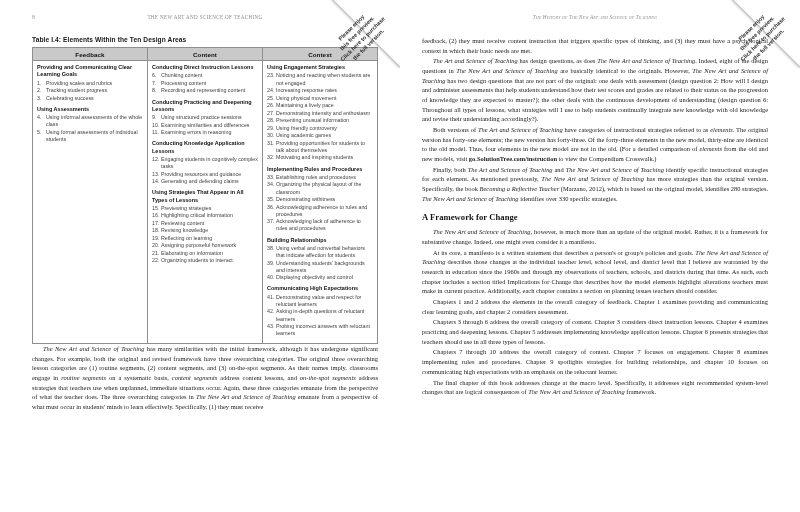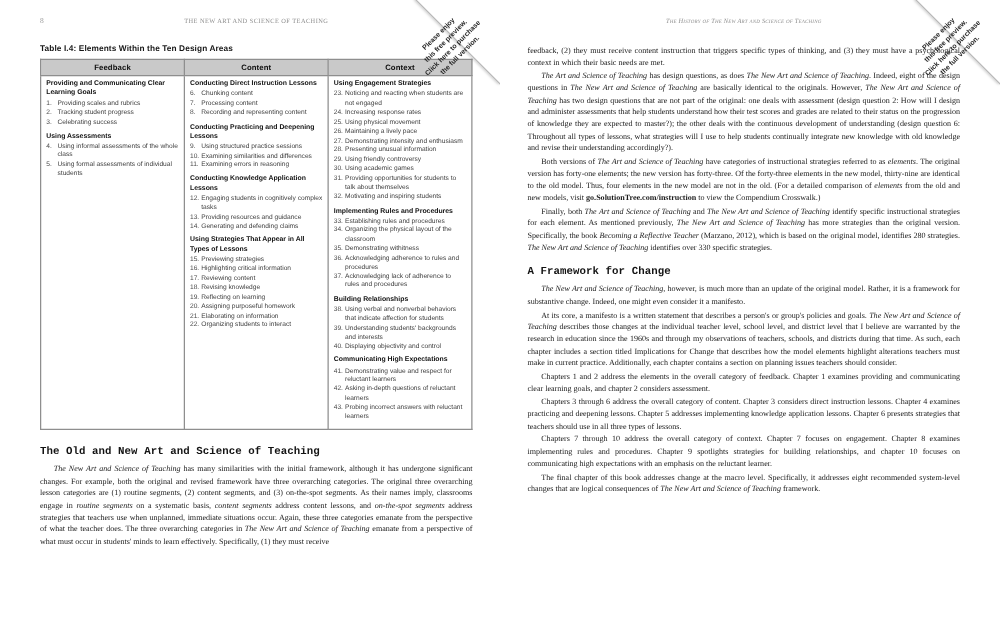--- a/index.html
+++ b/index.html
@@ -113,21 +113,21 @@
   }
   ol.items li .num {
     display: inline-block;
     width: 9px;
     text-indent: 0;
     color: #4a4a4a;
   }
 
   
   h2.section {
-    font-family: Liberation Mono, monospace;
+    font-family: Liberation Serif, serif;
     font-weight: bold;
     font-size: 8.6px;
     color: #131313;
     margin: 12px 0 5px 0;
     letter-spacing: 0.05px;
   }
   h2.section.tight { margin-top: 9px; }
   p.body {
     font-size: 6.45px;
     line-height: 1.5;
@@ -280,21 +280,20 @@
               <ol class="items">
                 <li><span class="num">41.</span><span>Demonstrating value and respect for reluctant learners</span></li>
                 <li><span class="num">42.</span><span>Asking in-depth questions of reluctant learners</span></li>
                 <li><span class="num">43.</span><span>Probing incorrect answers with reluctant learners</span></li>
               </ol>
             </td>
         </tr>
       </tbody>
     </table>
 
-    <h2 class="section">The Old and New Art and Science of Teaching</h2>
     <p class="body"><i>The New Art and Science of Teaching</i> has many similarities with the initial framework, although it has undergone significant changes. For example, both the original and revised framework have three overarching categories. The original three overarching lesson categories are (1) routine segments, (2) content segments, and (3) on-the-spot segments. As their names imply, classrooms engage in <i>routine segments</i> on a systematic basis, <i>content segments</i> address content lessons, and <i>on-the-spot segments</i> address strategies that teachers use when unplanned, immediate situations occur. Again, these three categories emanate from the perspective of what the teacher does. The three overarching categories in <i>The New Art and Science of Teaching</i> emanate from a perspective of what must occur in students' minds to learn effectively. Specifically, (1) they must receive</p>
 
     <div class="corner">
       <div class="fold"></div>
       <div class="ribbon">
         <span>Please enjoy</span>
         <span>this free preview.</span>
         <span>Click here to purchase</span>
         <span>the full version.</span>
       </div>

